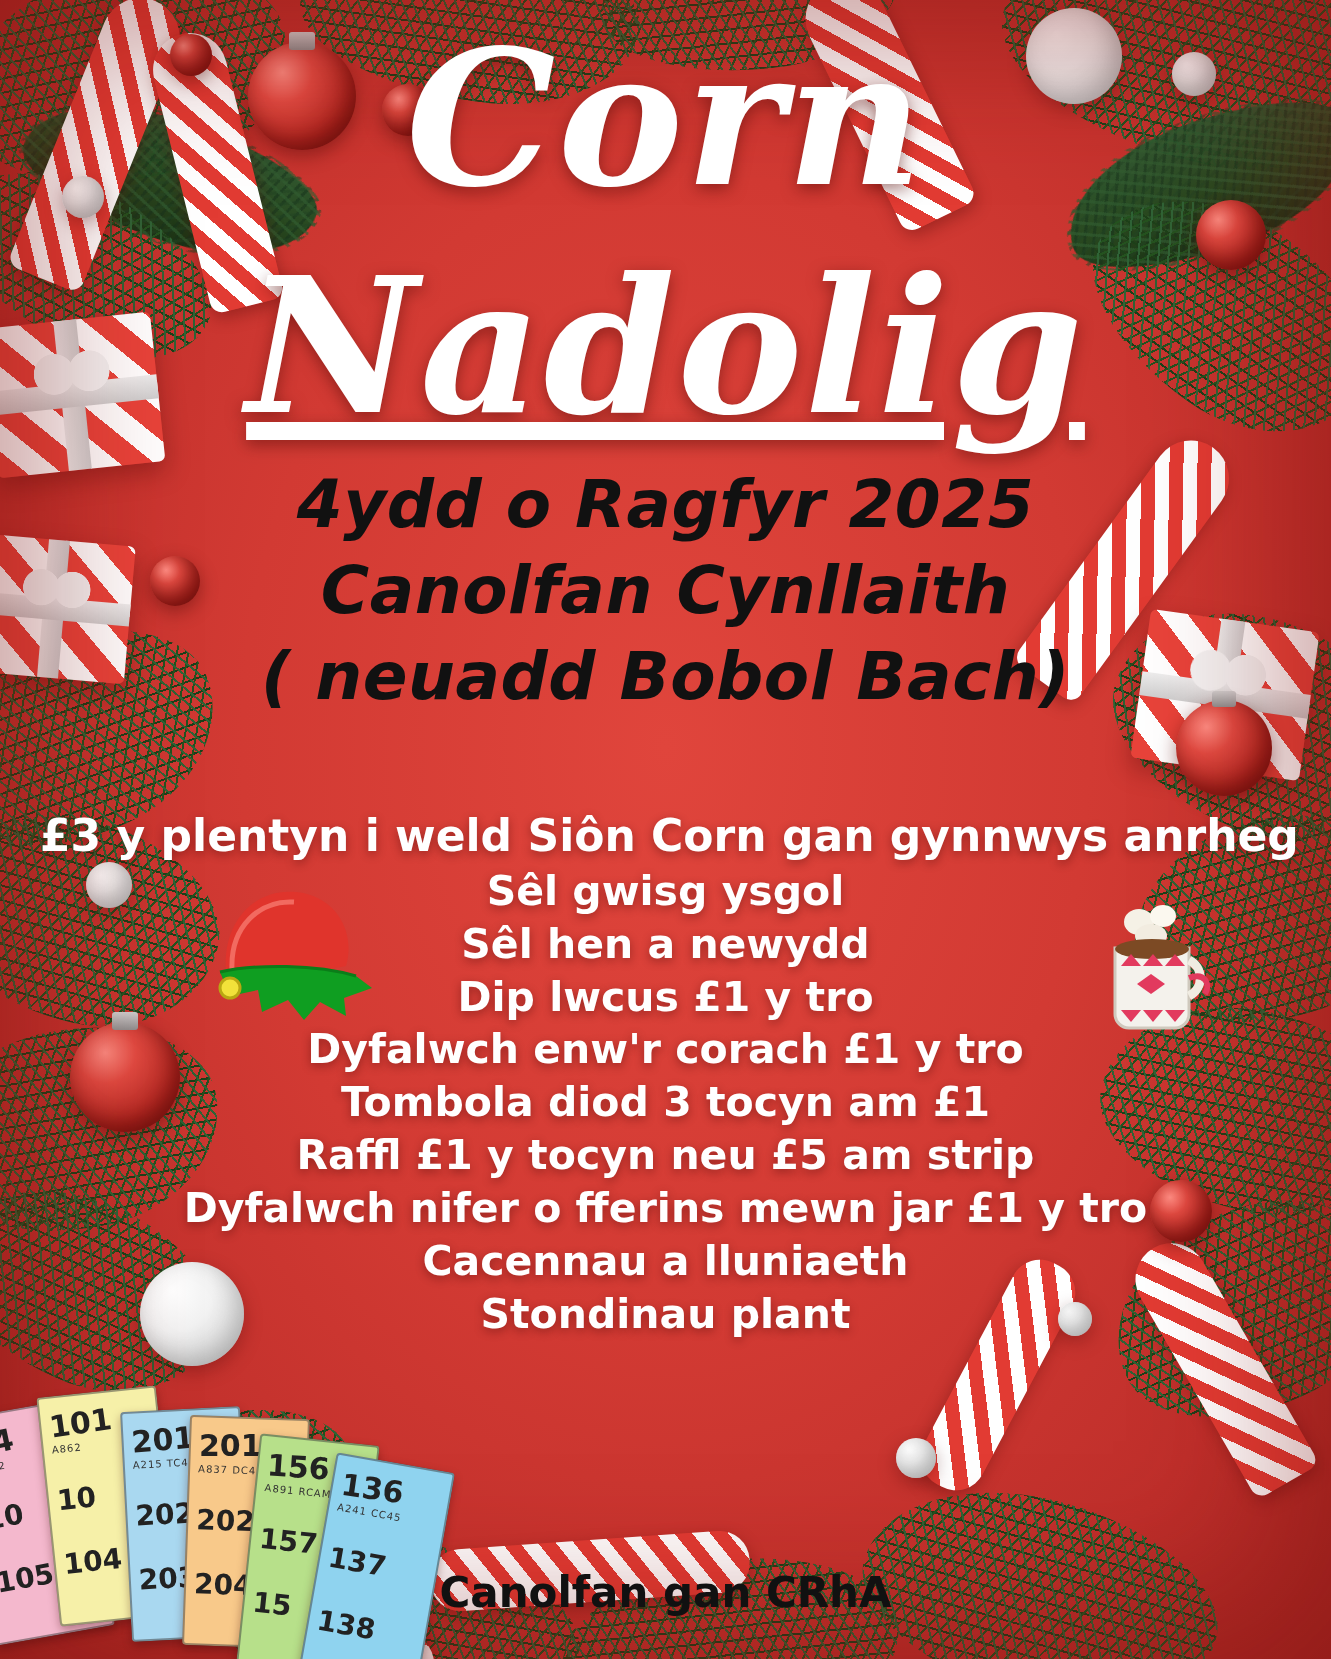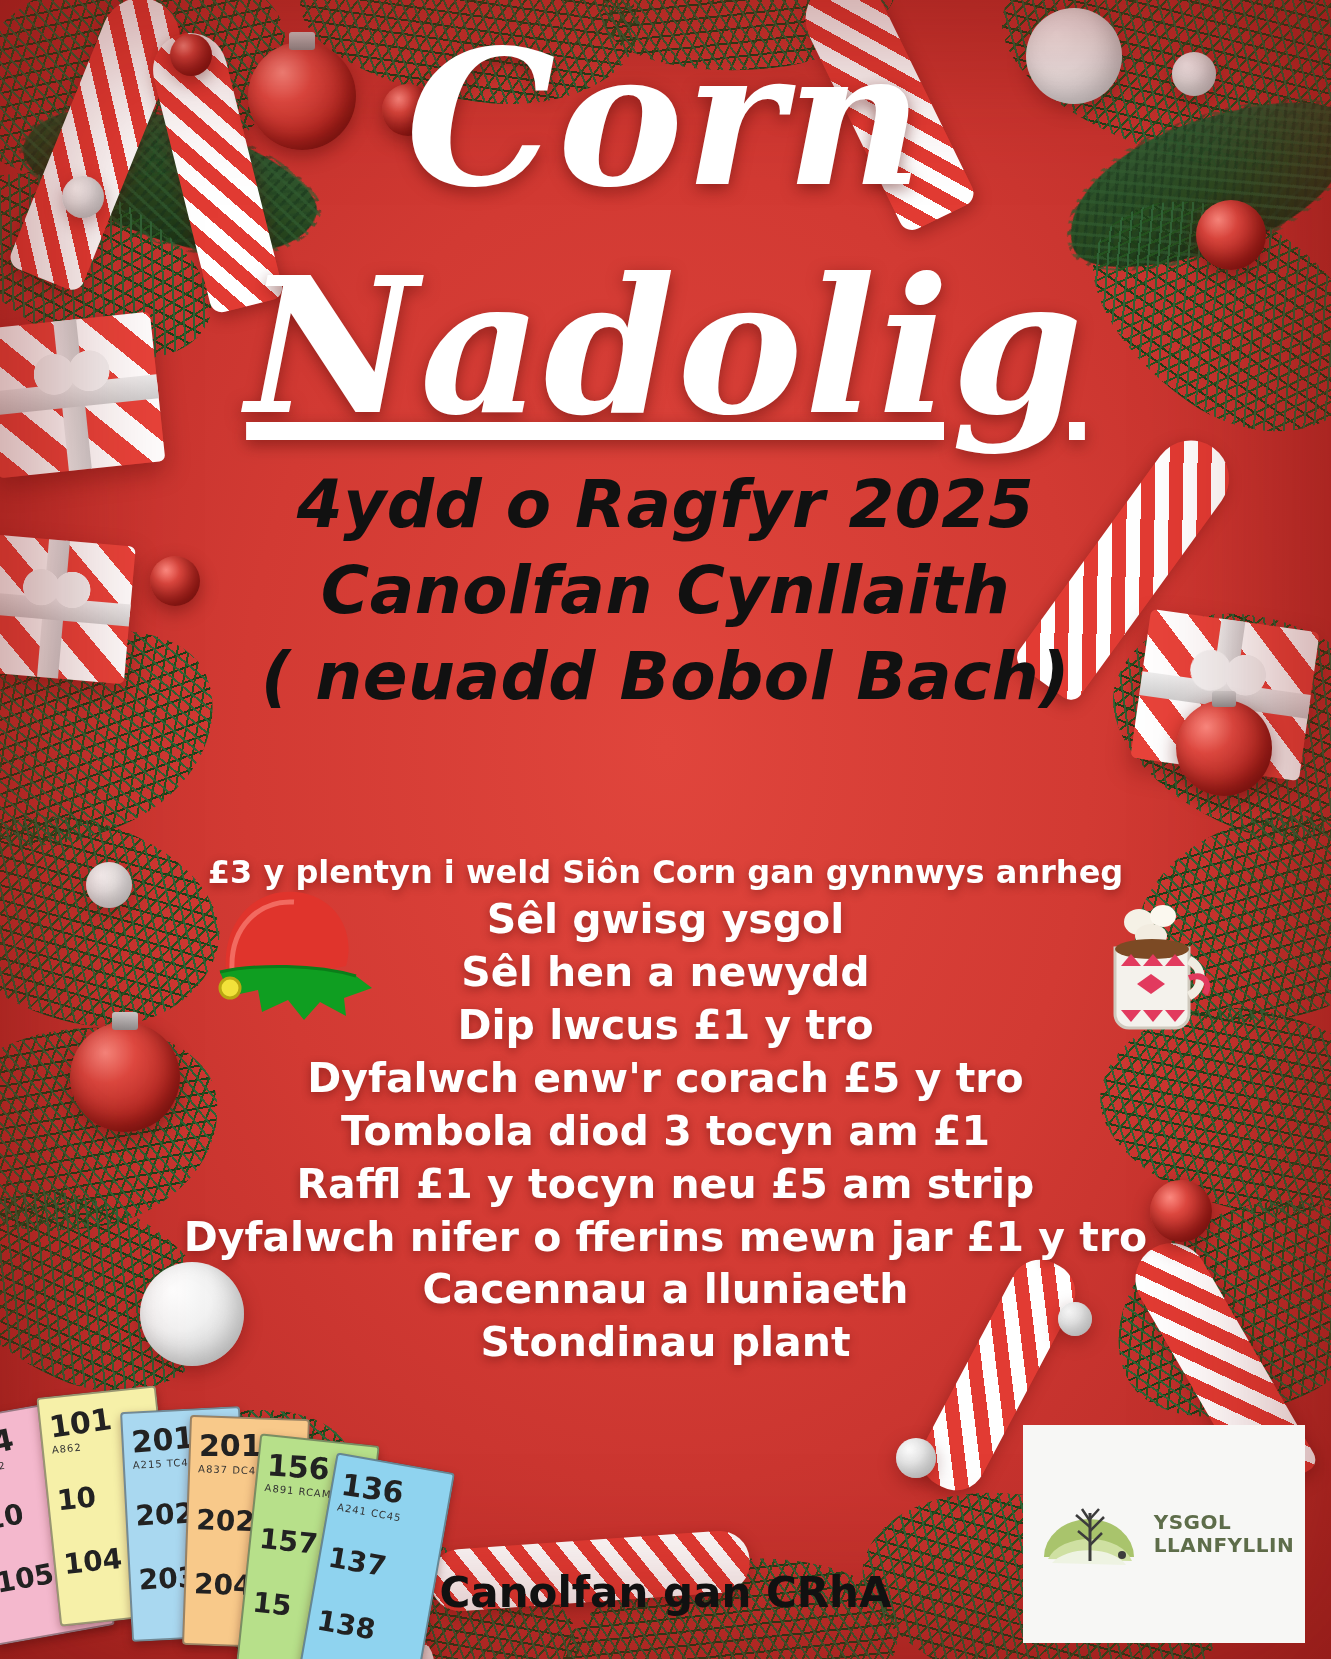--- a/index.html
+++ b/index.html
@@ -148,21 +148,21 @@
     text-align: center;
     color: #ffffff;
     font-family: "DejaVu Sans", sans-serif;
     font-weight: 700;
     font-size: 41px;
     line-height: 1.29;
     text-shadow: 0 3px 10px rgba(80,10,8,0.45);
     z-index: 8;
   }
   .offer-line { display: block; white-space: nowrap; }
-  .offer-line.first { font-size: 32px; margin-top: 44px; }
+  .offer-line.first { font-size: 44px; }
 
   .footer-credit {
     position: absolute;
     left: 0; right: 0;
     bottom: 42px;
     text-align: center;
     color: #111111;
     font-family: "DejaVu Sans", sans-serif;
     font-weight: 700;
     font-size: 42px;
@@ -310,21 +310,21 @@
     <span class="detail-line">4ydd o Ragfyr 2025</span>
     <span class="detail-line">Canolfan Cynllaith</span>
     <span class="detail-line">( neuadd Bobol Bach)</span>
   </div>
 
   <div class="offers">
     <span class="offer-line first">£3 y plentyn i weld Siôn Corn gan gynnwys anrheg</span>
     <span class="offer-line">Sêl gwisg ysgol</span>
     <span class="offer-line">Sêl hen a newydd</span>
     <span class="offer-line">Dip lwcus £1 y tro</span>
-    <span class="offer-line">Dyfalwch enw'r corach £5 y tro</span>
+    <span class="offer-line">Dyfalwch enw'r corach £1 y tro</span>
     <span class="offer-line">Tombola diod 3 tocyn am £1</span>
     <span class="offer-line">Raffl £1 y tocyn neu £5 am strip</span>
     <span class="offer-line">Dyfalwch nifer o fferins mewn jar £1 y tro</span>
     <span class="offer-line">Cacennau a lluniaeth</span>
     <span class="offer-line">Stondinau plant</span>
   </div>
 
   <svg class="elf-hat" viewBox="0 0 190 160">
     <path d="M30 92 C26 38 62 8 100 12 C140 16 160 52 150 86 L96 96 Z" fill="#e0342c"></path>
     <path d="M36 90 C34 46 64 20 98 22" fill="none" stroke="#f26a60" stroke-width="5"></path>
@@ -386,28 +386,14 @@
     <div class="ticket" style="left:330px; top:96px; background:#8fd3ef; transform:rotate(10deg);">
       <span class="num">136</span>
       <span class="sub">A241  CC45</span>
       <span class="num2">137</span>
       <span class="num3">138</span>
     </div>
   </div>
 
   <div class="footer-credit">Canolfan gan CRhA</div>
 
-  <div class="logo-box">
-    <svg class="logo-mark" viewBox="0 0 110 110">
-      <path d="M10 78 a45 38 0 0 1 90 0 Z" fill="#a9c46c"></path>
-      <path d="M14 80 a44 30 0 0 1 84 2 Z" fill="#cfe0a2"></path>
-      <path d="M18 84 a40 22 0 0 1 74 2 Z" fill="#eef3e2"></path>
-      <path d="M56 34 v48" stroke="#3c3c3c" stroke-width="3" fill="none"></path>
-      <path d="M56 48 l-14 -12 M56 52 l14 -14 M56 62 l-12 -10 M56 66 l12 -12 M56 42 l-8 -12 M56 40 l9 -10" stroke="#3c3c3c" stroke-width="2.5" fill="none"></path>
-      <circle cx="88" cy="76" r="4" fill="#3c3c3c"></circle>
-    </svg>
-    <div class="logo-text">
-      <div>YSGOL</div>
-      <div>LLANFYLLIN</div>
-    </div>
-  </div>
 
 </div>
 
 </body></html>

